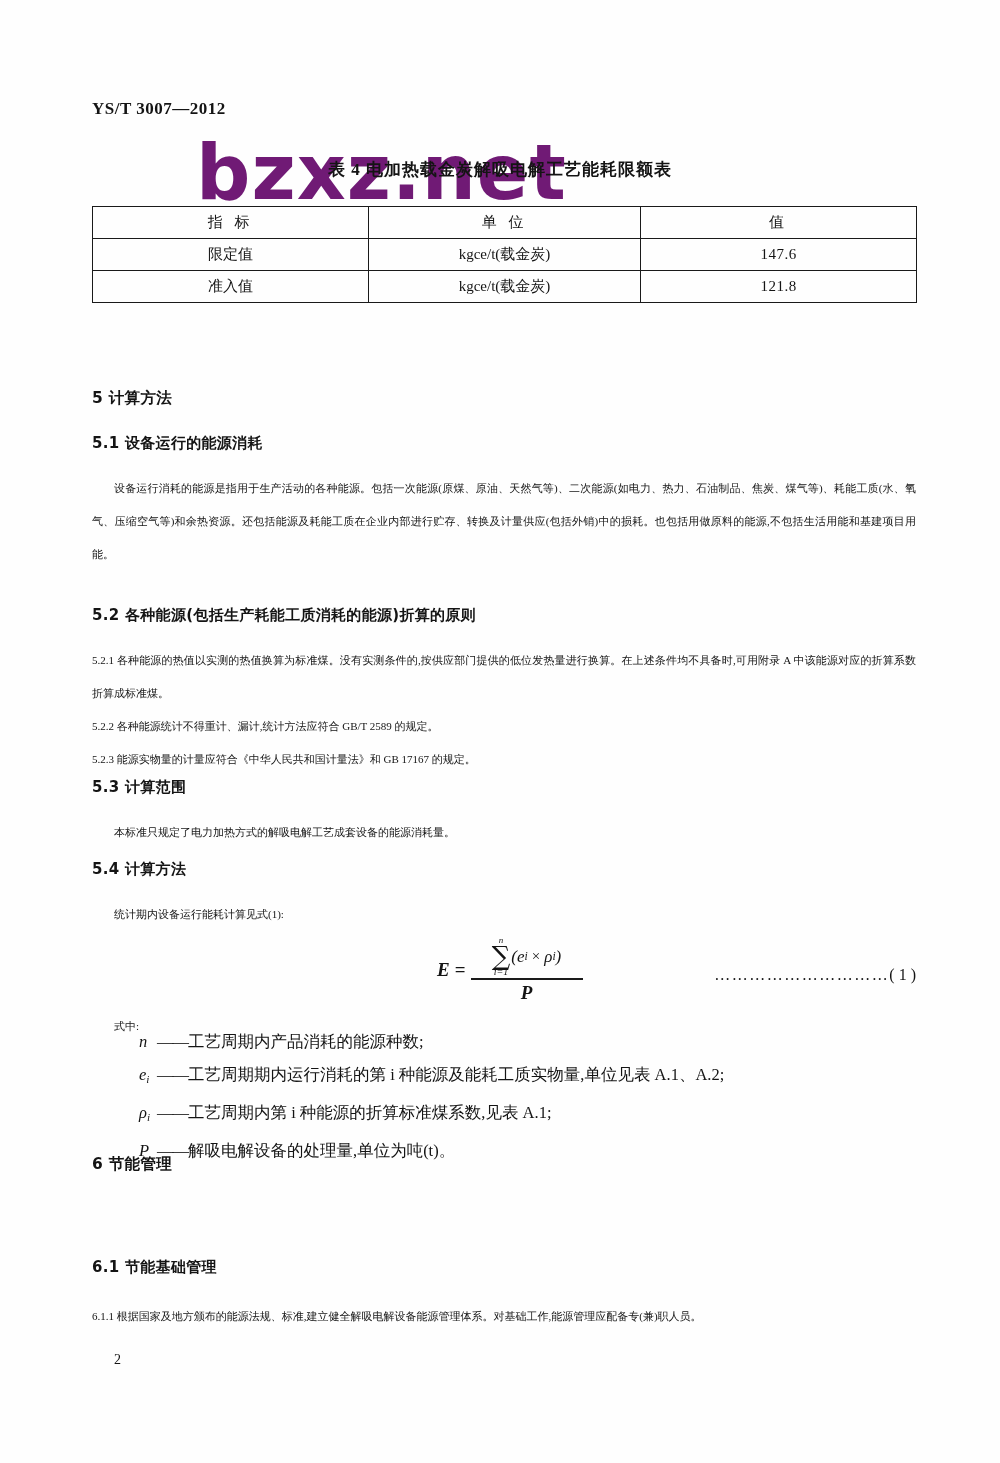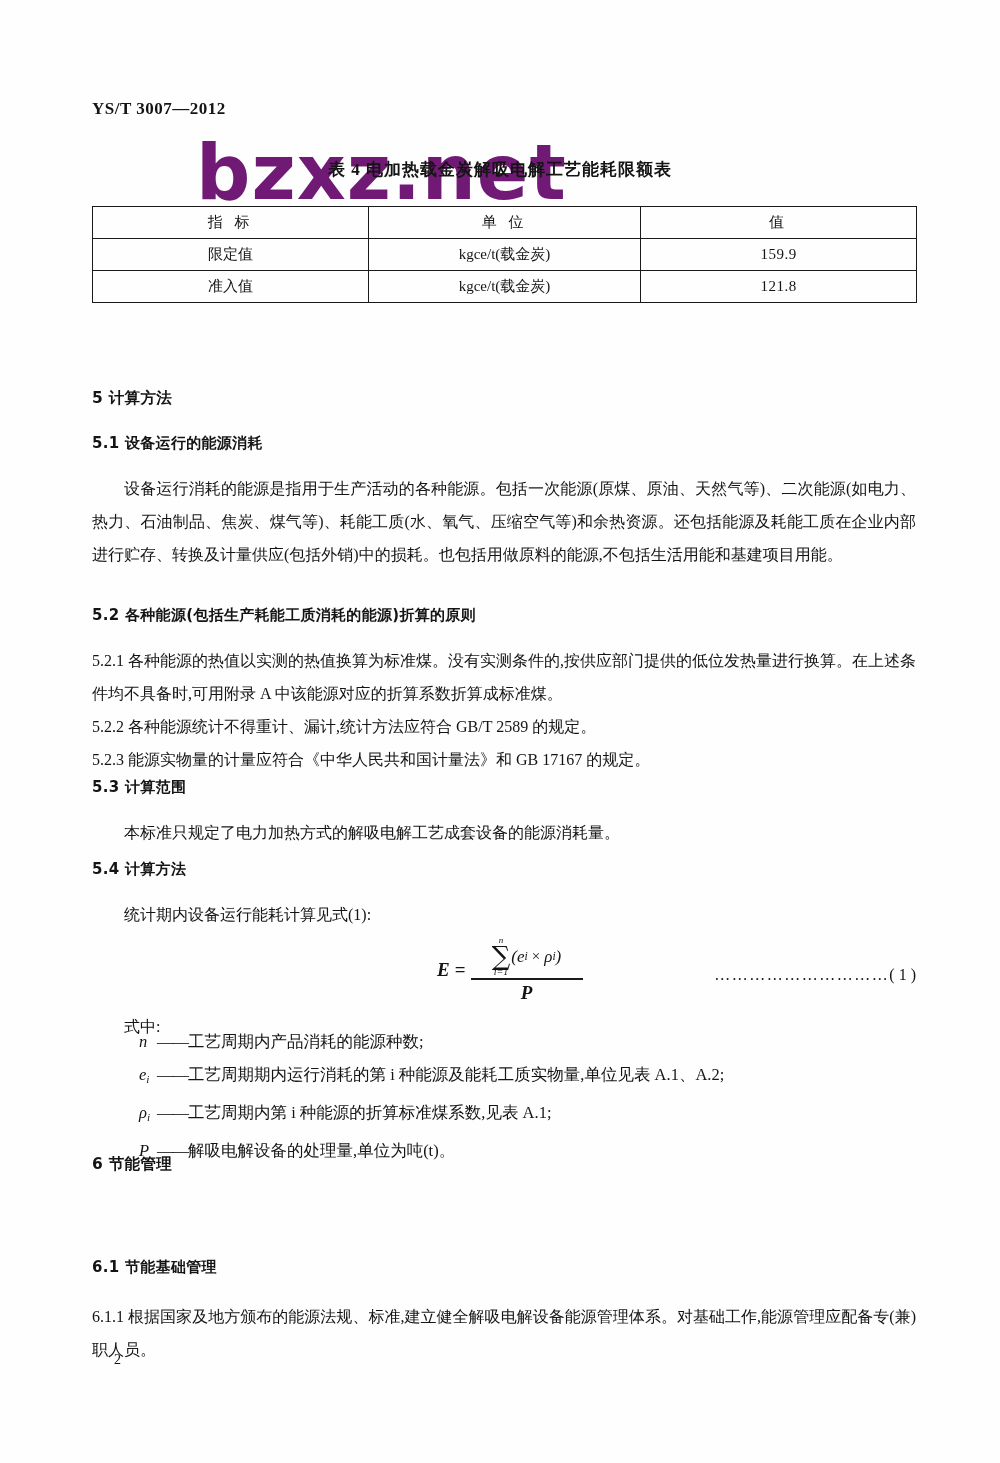--- a/index.html
+++ b/index.html
@@ -99,21 +99,21 @@
     position: absolute;
     font-family: "DejaVu Sans", sans-serif;
     font-size: 15px;
     font-weight: 700;
     letter-spacing: 0.3px;
   }
   .para {
     position: absolute;
     left: 92px;
     width: 824px;
-    font-size: 16px;
+    font-size: 11px;
     line-height: 33px;
     text-align: justify;
     text-justify: inter-character;
   }
   .para.indent { text-indent: 2em; }
 
   
   .formula-wrap {
     position: absolute;
     left: 92px;
@@ -228,21 +228,21 @@
         <tr>
           <th>指  标</th>
           <th>单  位</th>
           <th>值</th>
         </tr>
       </thead>
       <tbody>
         <tr>
           <td>限定值</td>
           <td class="unit-cell">kgce/t(载金炭)</td>
-          <td class="val-cell">159.9</td>
+          <td class="val-cell">147.6</td>
         </tr>
         <tr>
           <td>准入值</td>
           <td class="unit-cell">kgce/t(载金炭)</td>
           <td class="val-cell">121.8</td>
         </tr>
       </tbody>
     </table>
 
     <div class="h1" style="left:92px; top:388px;">5   计算方法</div>

